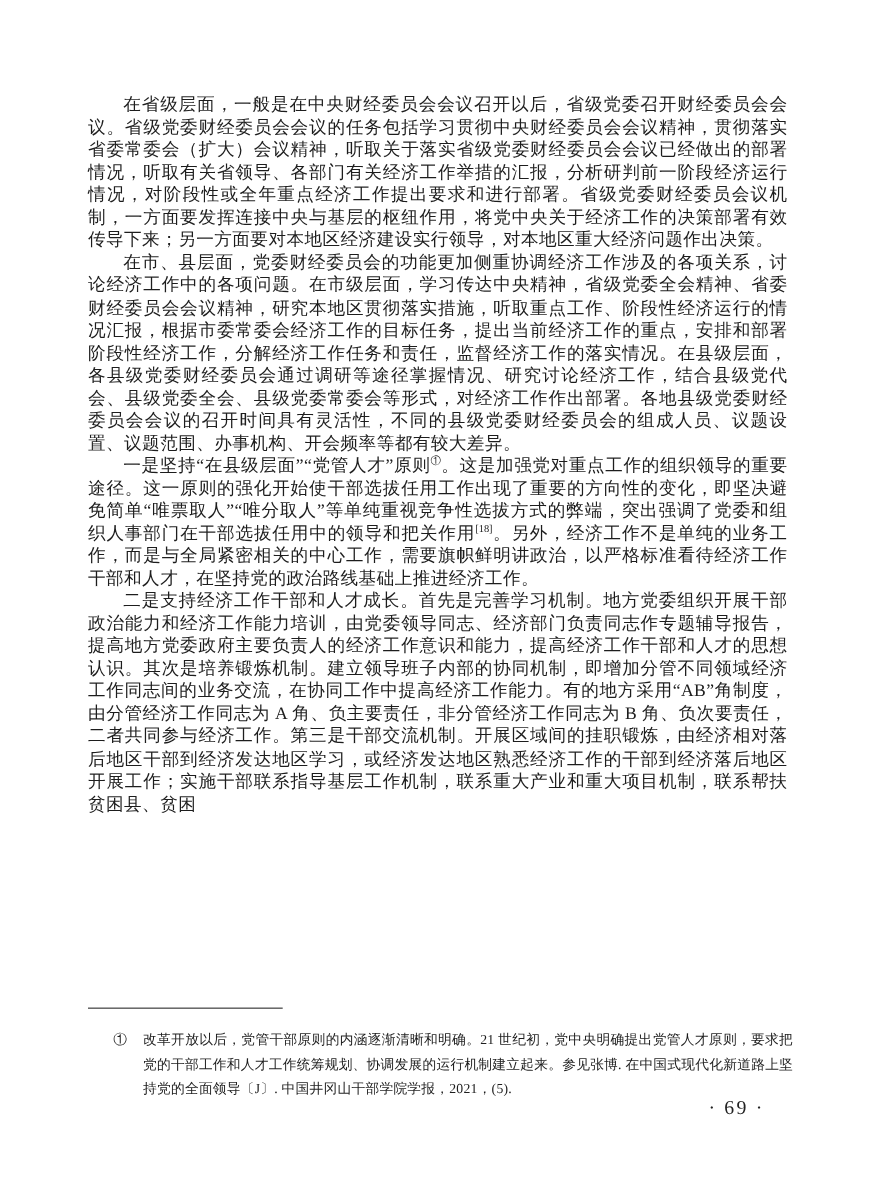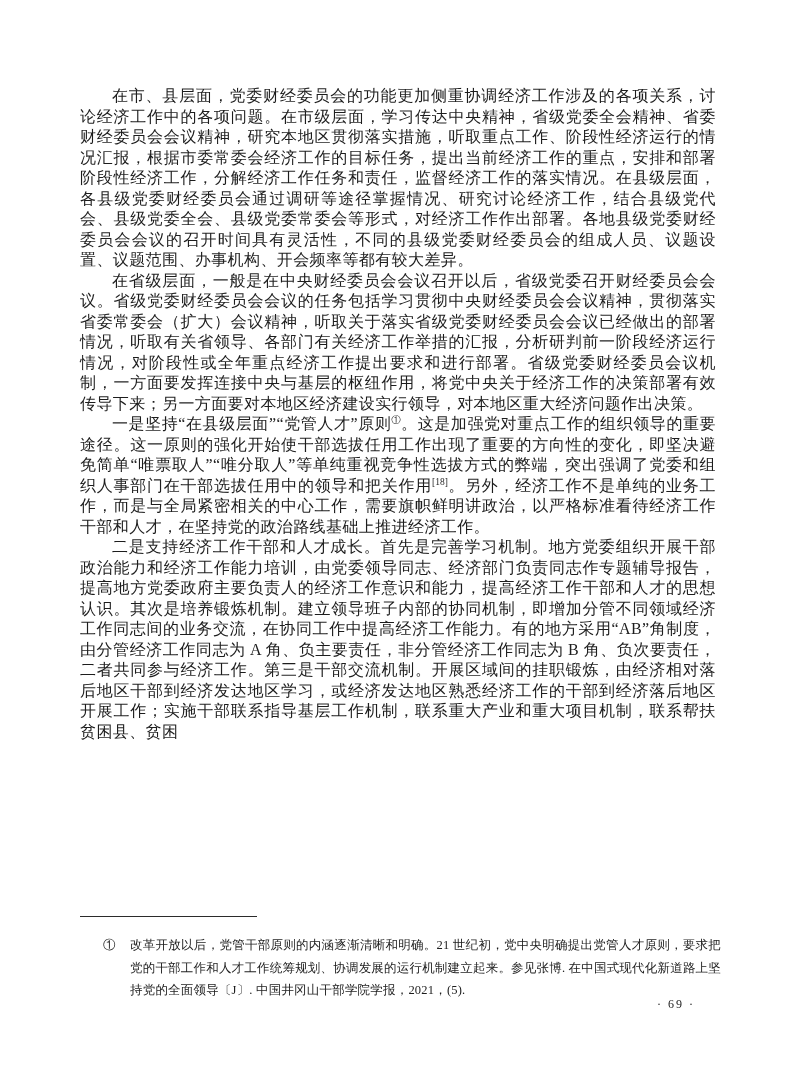--- a/index.html
+++ b/index.html
@@ -63,34 +63,34 @@
   .fn-marker {
     flex: 0 0 27px;
   }
   .fn-text {
     flex: 1;
   }
   .page-number {
     position: absolute;
     top: 997px;
     right: 98px;
-    font-size: 12px;
+    font-size: 18px;
     letter-spacing: 2px;
     color: #222222;
   }
 </style>
 </head>
 <body>
 
 <div class="page">
 
   <div class="body-text">
+    <p class="para">在省级层面，一般是在中央财经委员会会议召开以后，省级党委召开财经委员会会议。省级党委财经委员会会议的任务包括学习贯彻中央财经委员会会议精神，贯彻落实省委常委会（扩大）会议精神，听取关于落实省级党委财经委员会会议已经做出的部署情况，听取有关省领导、各部门有关经济工作举措的汇报，分析研判前一阶段经济运行情况，对阶段性或全年重点经济工作提出要求和进行部署。省级党委财经委员会议机制，一方面要发挥连接中央与基层的枢纽作用，将党中央关于经济工作的决策部署有效传导下来；另一方面要对本地区经济建设实行领导，对本地区重大经济问题作出决策。</p>
+
     <p class="para">在市、县层面，党委财经委员会的功能更加侧重协调经济工作涉及的各项关系，讨论经济工作中的各项问题。在市级层面，学习传达中央精神，省级党委全会精神、省委财经委员会会议精神，研究本地区贯彻落实措施，听取重点工作、阶段性经济运行的情况汇报，根据市委常委会经济工作的目标任务，提出当前经济工作的重点，安排和部署阶段性经济工作，分解经济工作任务和责任，监督经济工作的落实情况。在县级层面，各县级党委财经委员会通过调研等途径掌握情况、研究讨论经济工作，结合县级党代会、县级党委全会、县级党委常委会等形式，对经济工作作出部署。各地县级党委财经委员会会议的召开时间具有灵活性，不同的县级党委财经委员会的组成人员、议题设置、议题范围、办事机构、开会频率等都有较大差异。</p>
-
-    <p class="para">在省级层面，一般是在中央财经委员会会议召开以后，省级党委召开财经委员会会议。省级党委财经委员会会议的任务包括学习贯彻中央财经委员会会议精神，贯彻落实省委常委会（扩大）会议精神，听取关于落实省级党委财经委员会会议已经做出的部署情况，听取有关省领导、各部门有关经济工作举措的汇报，分析研判前一阶段经济运行情况，对阶段性或全年重点经济工作提出要求和进行部署。省级党委财经委员会议机制，一方面要发挥连接中央与基层的枢纽作用，将党中央关于经济工作的决策部署有效传导下来；另一方面要对本地区经济建设实行领导，对本地区重大经济问题作出决策。</p>
 
 
 
     <p class="para"><span>一是坚持“在县级层面”“党管人才”原则</span><sup class="fn-ref">①</sup><span>。这是加强党对重点工作的组织领导的重要途径。这一原则的强化开始使干部选拔任用工作出现了重要的方向性的变化，即坚决避免简单“唯票取人”“唯分取人”等单纯重视竞争性选拔方式的弊端，突出强调了党委和组织人事部门在干部选拔任用中的领导和把关作用</span><sup class="fn-ref">[18]</sup><span>。另外，经济工作不是单纯的业务工作，而是与全局紧密相关的中心工作，需要旗帜鲜明讲政治，以严格标准看待经济工作干部和人才，在坚持党的政治路线基础上推进经济工作。</span></p>
 
     <p class="para">二是支持经济工作干部和人才成长。首先是完善学习机制。地方党委组织开展干部政治能力和经济工作能力培训，由党委领导同志、经济部门负责同志作专题辅导报告，提高地方党委政府主要负责人的经济工作意识和能力，提高经济工作干部和人才的思想认识。其次是培养锻炼机制。建立领导班子内部的协同机制，即增加分管不同领域经济工作同志间的业务交流，在协同工作中提高经济工作能力。有的地方采用“AB”角制度，由分管经济工作同志为 A 角、负主要责任，非分管经济工作同志为 B 角、负次要责任，二者共同参与经济工作。第三是干部交流机制。开展区域间的挂职锻炼，由经济相对落后地区干部到经济发达地区学习，或经济发达地区熟悉经济工作的干部到经济落后地区开展工作；实施干部联系指导基层工作机制，联系重大产业和重大项目机制，联系帮扶贫困县、贫困</p>
   </div>
 
   <div class="footnote-rule"></div>
 

